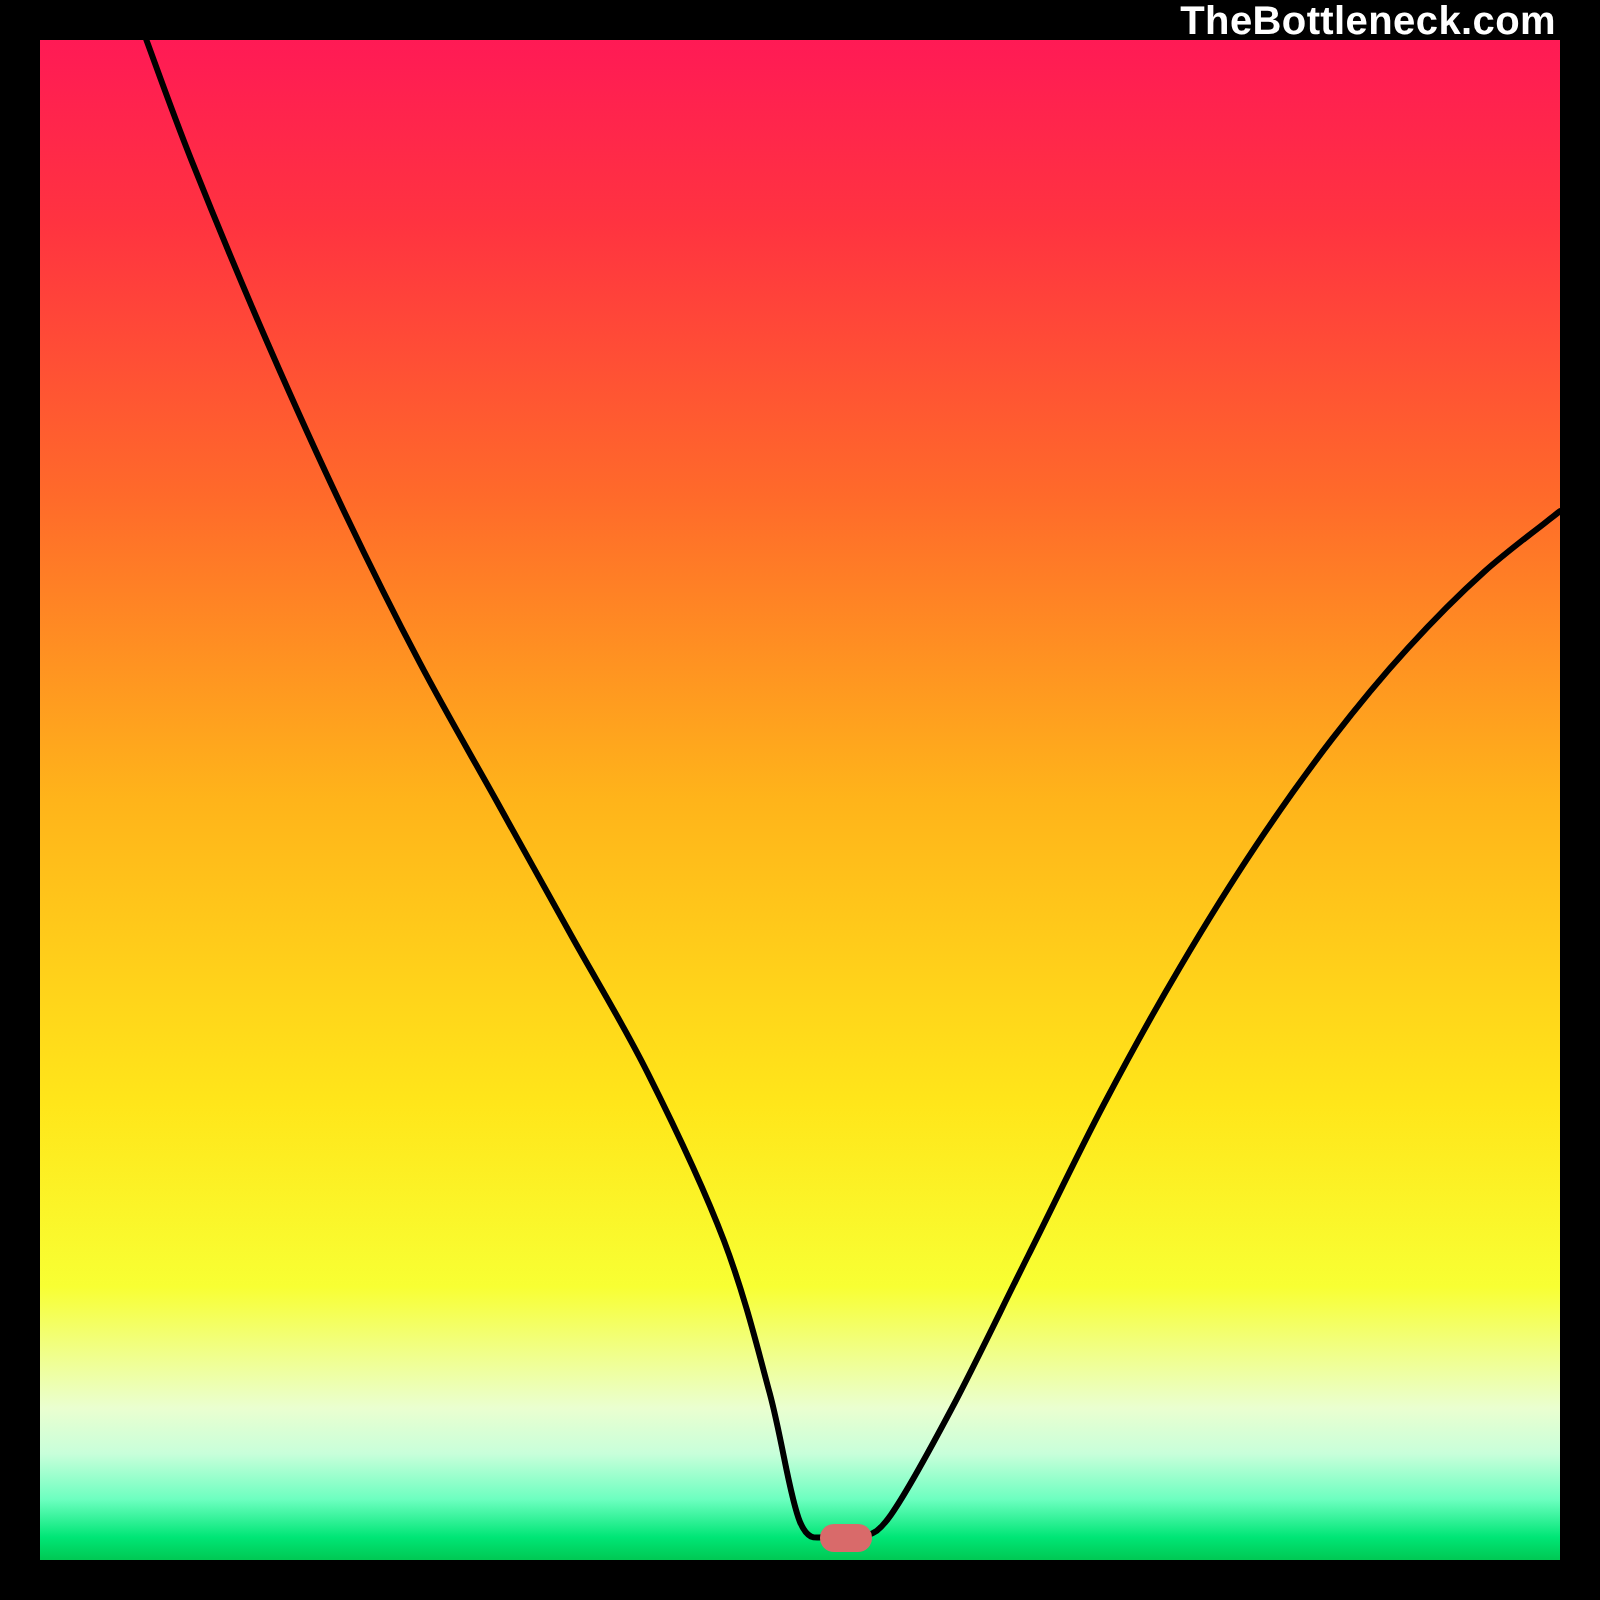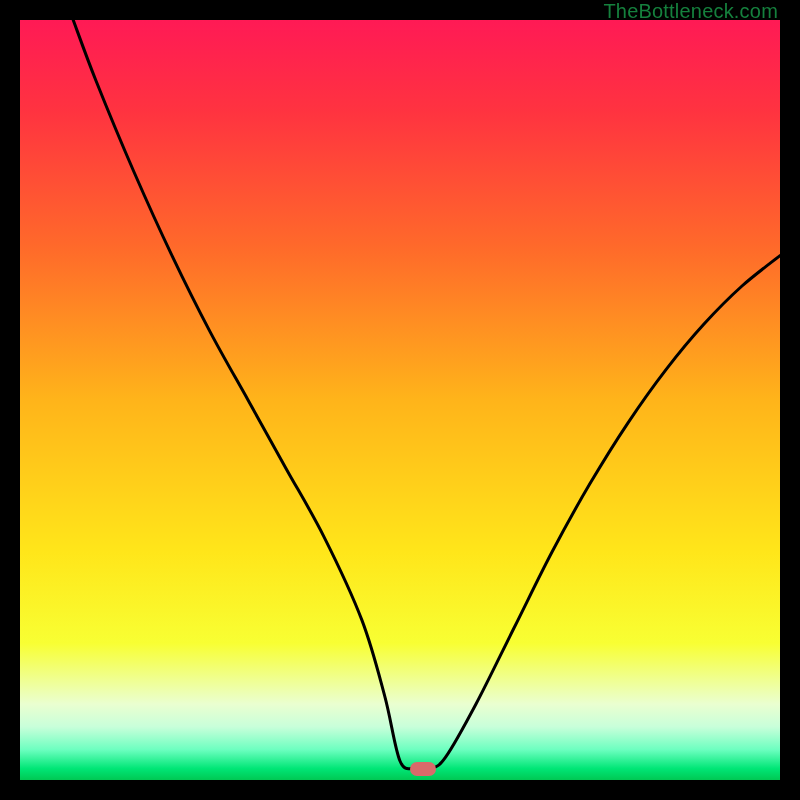--- a/index.html
+++ b/index.html
@@ -39,22 +39,22 @@
     top: 0;
     width: 100%;
     height: 100%;
   }
   .watermark {
     position: absolute;
     top: 0px;
     right: 22px;
     font-family: Arial, Helvetica, sans-serif;
     font-size: 20px;
-    font-weight: normal;
-    color: #15803d;
+    font-weight: bold;
+    color: #ffffff;
     letter-spacing: 0.2px;
     user-select: none;
   }
   .marker {
     position: absolute;
     width: 26px;
     height: 14px;
     background: #d96a6a;
     border-radius: 7px;
   }

